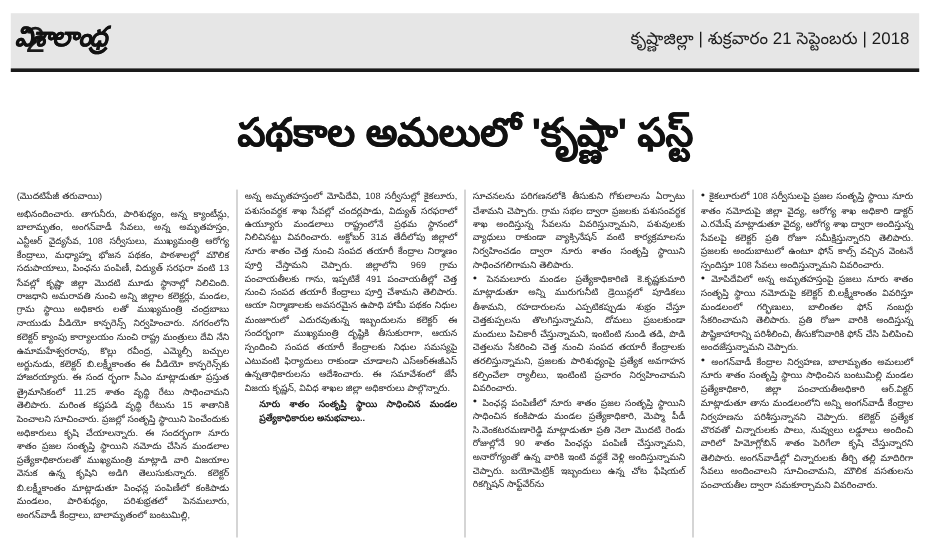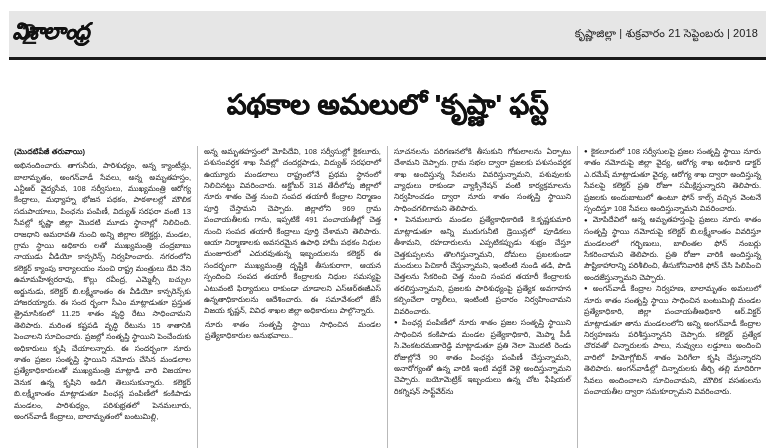--- a/index.html
+++ b/index.html
@@ -59,34 +59,34 @@
     letter-spacing: -1.5px;
     color: #111;
     transform: scaleX(0.92);
     text-shadow: 0.4px 0 0 #111;
   }
   .masthead-date {
     position: absolute;
     right: 8px;
     top: 50%;
     transform: translateY(-50%);
-    font-size: 11px;
+    font-size: 14px;
     color: #1b1b1b;
     white-space: nowrap;
     letter-spacing: 0.1px;
   }
 
   
   .headline-wrap {
     margin: 10px 0 6px 0;
     text-align: center;
   }
   .headline {
     display: inline-block;
-    font-size: 28px;
+    font-size: 33px;
     font-weight: bold;
     color: #111;
     letter-spacing: -0.2px;
     line-height: 1.15;
     text-shadow: 0.35px 0 0 #111;
     white-space: nowrap;
   }
 
   
   .columns {
@@ -112,29 +112,29 @@
     text-align: justify;
     text-justify: inter-word;
     color: #1a1a1a;
     word-spacing: 0.3px;
   }
   .col-body p {
     margin: 0 0 0 0;
     text-align: justify;
   }
   .contd {
-    font-weight: bold;
+    font-weight: normal;
     font-size: 7.6px;
     display: block;
     margin-bottom: 3px;
   }
   .subhead {
-    font-weight: normal;
+    font-weight: bold;
     display: block;
-    margin: 2px 0 1px 1px;
+    margin: 2px 0 1px 12px;
     text-align: justify;
   }
   .bullet-p {
     margin: 0;
     text-align: justify;
   }
   .bullet-p::before {
     content: "\25CF";
     font-size: 6px;
     vertical-align: middle;

